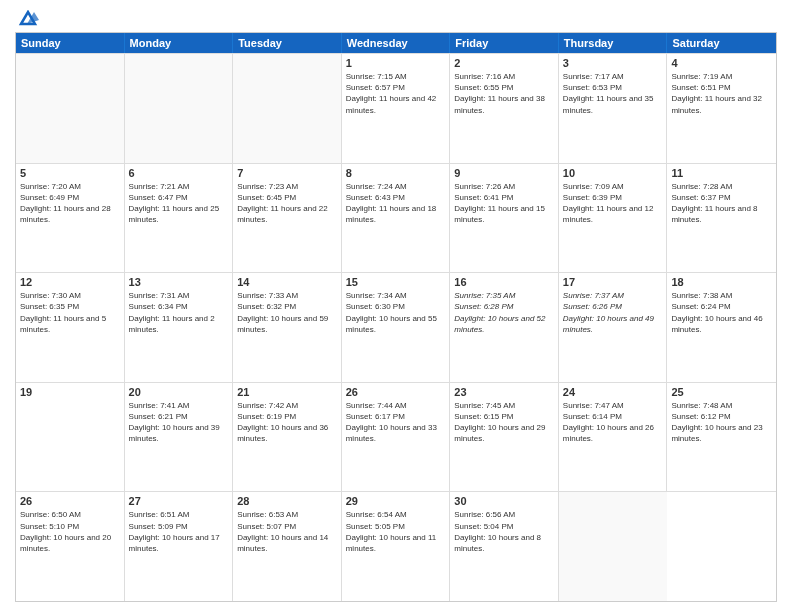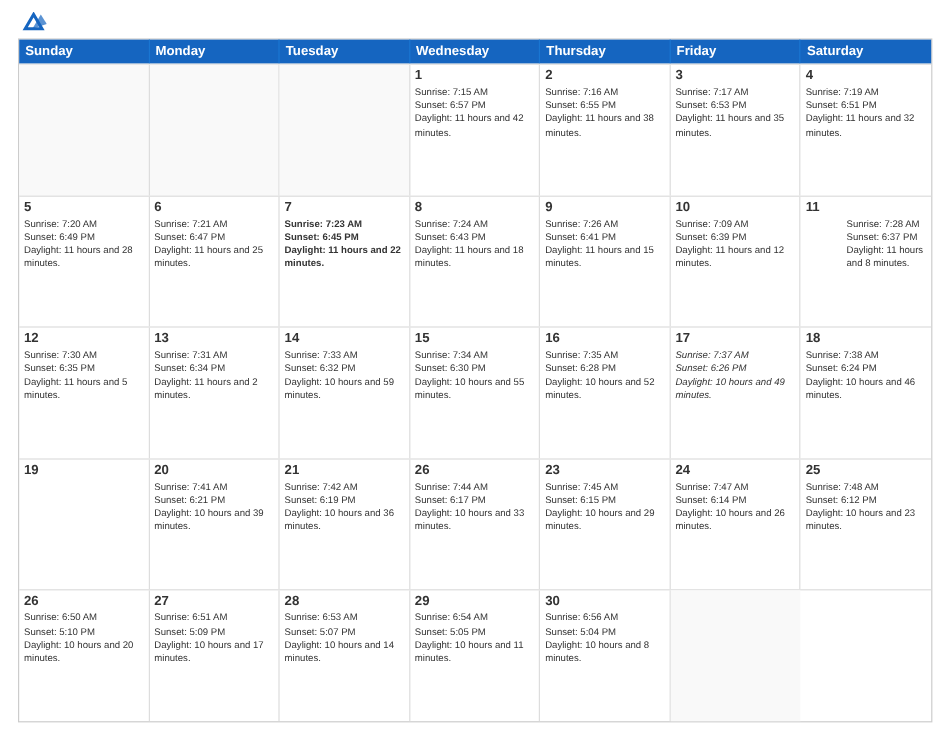--- a/index.html
+++ b/index.html
@@ -118,22 +118,22 @@
       <div class="subtitle"></div>
     </div>
   </div>
 
   <div class="calendar">
     <div class="cal-header">
     <div class="cal-header-cell">Sunday</div>
         <div class="cal-header-cell">Monday</div>
         <div class="cal-header-cell">Tuesday</div>
         <div class="cal-header-cell">Wednesday</div>
+        <div class="cal-header-cell">Friday</div>
         <div class="cal-header-cell">Thursday</div>
-        <div class="cal-header-cell">Friday</div>
         <div class="cal-header-cell">Saturday</div>
       </div>
     <div class="cal-body">
     <div class="cal-row">
           <div class="cal-cell empty"></div>
           <div class="cal-cell empty"></div>
           <div class="cal-cell empty"></div>
           <div class="cal-cell">
             <span class="day-num">1</span>
             <div class="day-info" style="white-space: pre-line;">Sunrise: 7:15 AM
@@ -167,21 +167,21 @@
 Daylight: 11 hours and 28 minutes.</div>
           </div>
           <div class="cal-cell">
             <span class="day-num">6</span>
             <div class="day-info" style="white-space: pre-line;">Sunrise: 7:21 AM
 Sunset: 6:47 PM
 Daylight: 11 hours and 25 minutes.</div>
           </div>
           <div class="cal-cell">
             <span class="day-num">7</span>
-            <div class="day-info" style="white-space: pre-line; font-weight: bold;">Sunrise: 7:23 AM
+            <div class="day-info" style="white-space: pre-line;">Sunrise: 7:23 AM
 Sunset: 6:45 PM
 Daylight: 11 hours and 22 minutes.</div>
           </div>
           <div class="cal-cell">
             <span class="day-num">8</span>
             <div class="day-info" style="white-space: pre-line;">Sunrise: 7:24 AM
 Sunset: 6:43 PM
 Daylight: 11 hours and 18 minutes.</div>
           </div>
           <div class="cal-cell">
@@ -191,21 +191,21 @@
 Daylight: 11 hours and 15 minutes.</div>
           </div>
           <div class="cal-cell">
             <span class="day-num">10</span>
             <div class="day-info" style="white-space: pre-line;">Sunrise: 7:09 AM
 Sunset: 6:39 PM
 Daylight: 11 hours and 12 minutes.</div>
           </div>
           <div class="cal-cell">
             <span class="day-num">11</span>
-            <div class="day-info" style="white-space: pre-line; margin-left: 34px;">Sunrise: 7:28 AM
+            <div class="day-info" style="white-space: pre-line;">Sunrise: 7:28 AM
 Sunset: 6:37 PM
 Daylight: 11 hours and 8 minutes.</div>
           </div>
         </div>
         <div class="cal-row">
           <div class="cal-cell">
             <span class="day-num">12</span>
             <div class="day-info" style="white-space: pre-line;">Sunrise: 7:30 AM
 Sunset: 6:35 PM
 Daylight: 11 hours and 5 minutes.</div>
@@ -223,21 +223,21 @@
 Daylight: 10 hours and 59 minutes.</div>
           </div>
           <div class="cal-cell">
             <span class="day-num">15</span>
             <div class="day-info" style="white-space: pre-line;">Sunrise: 7:34 AM
 Sunset: 6:30 PM
 Daylight: 10 hours and 55 minutes.</div>
           </div>
           <div class="cal-cell">
             <span class="day-num">16</span>
-            <div class="day-info" style="white-space: pre-line;">Sunrise: 7:35 AM
+            <div class="day-info" style="white-space: pre-line; font-style: italic;">Sunrise: 7:35 AM
 Sunset: 6:28 PM
 Daylight: 10 hours and 52 minutes.</div>
           </div>
           <div class="cal-cell">
             <span class="day-num">17</span>
             <div class="day-info" style="white-space: pre-line; font-style: italic;">Sunrise: 7:37 AM
 Sunset: 6:26 PM
 Daylight: 10 hours and 49 minutes.</div>
           </div>
           <div class="cal-cell">

